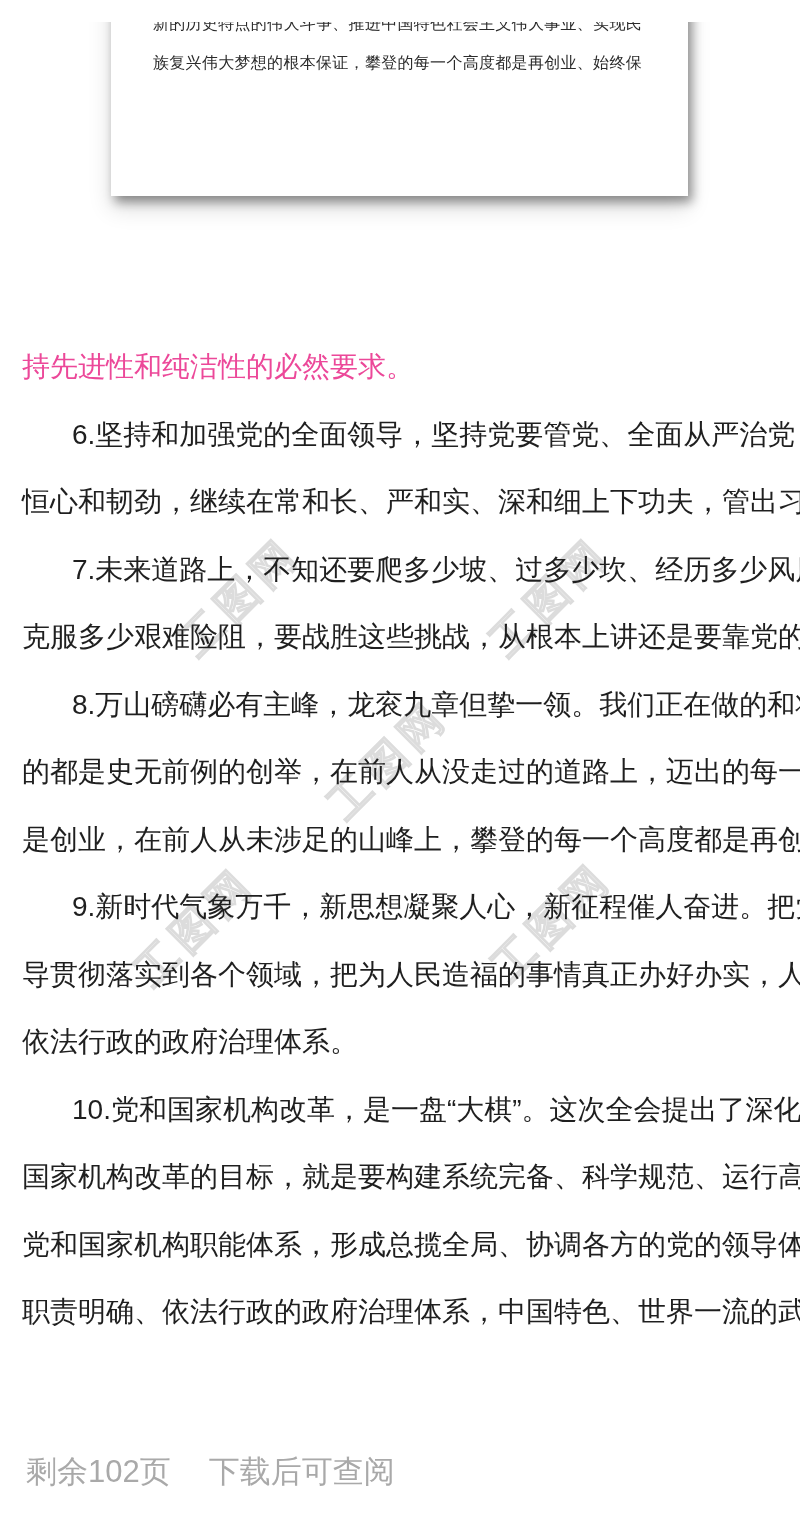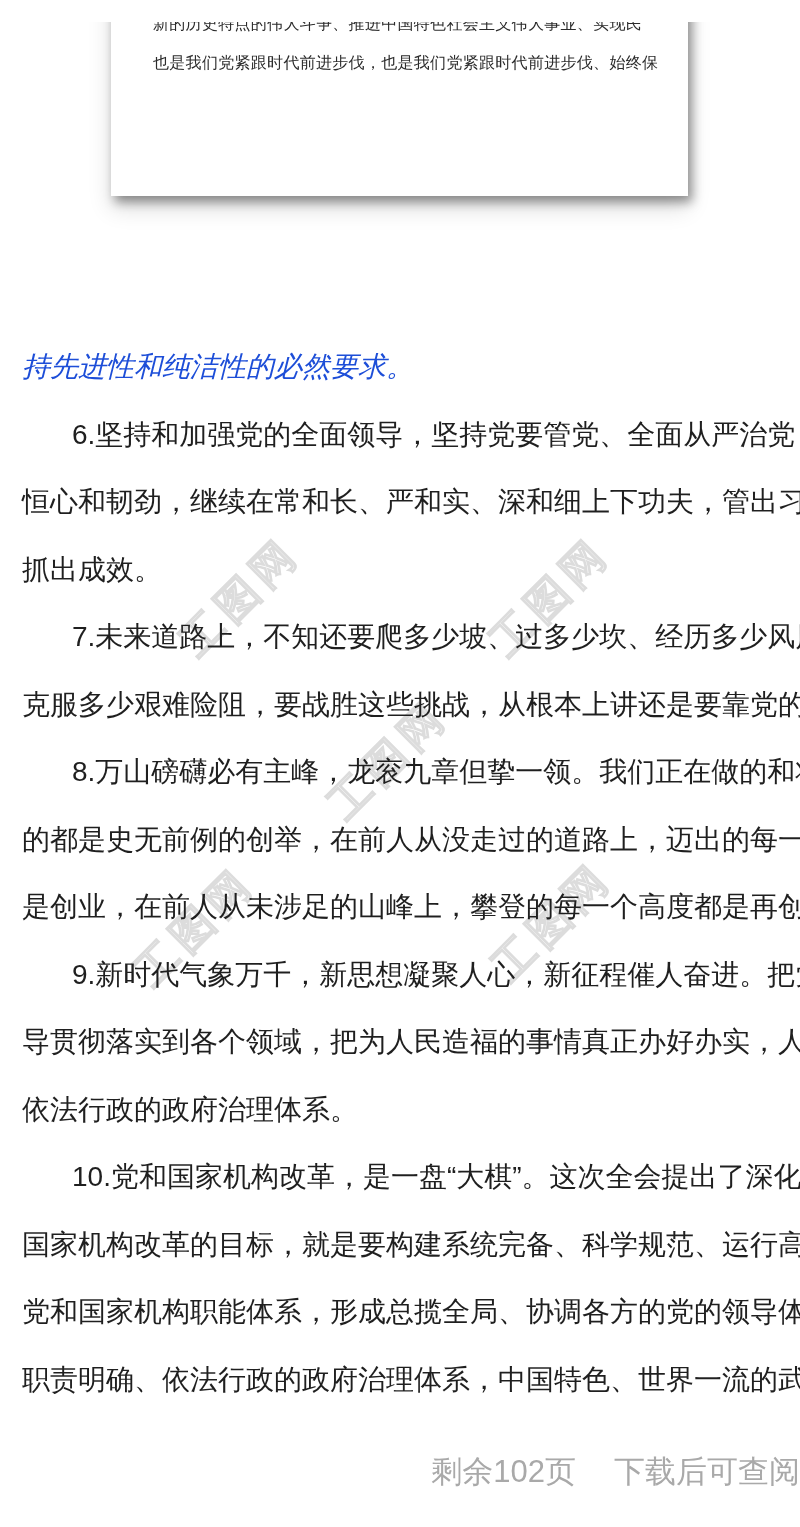--- a/index.html
+++ b/index.html
@@ -66,52 +66,51 @@
     white-space: nowrap;
   }
   .body-line.indent { padding-left: 50px; }
 
   
   .footer {
     position: absolute;
     top: 1429px;
     left: 0;
     width: 100%;
-    text-align: right;
+    text-align: left;
     font-size: 31px;
     color: #a9a9a9;
     padding-left: 26px;
     box-sizing: border-box;
     white-space: nowrap;
   }
   .footer .gap { display: inline-block; width: 38px; }
 </style>
 </head>
 <body>
 
 <div class="page">
 
   <div class="doc-card">
     <div class="card-line">新的历史特点的伟大斗争、推进中国特色社会主义伟大事业、实现民</div>
-    <div class="card-line">也是我们党紧跟时代前进步伐，也是我们党紧跟时代前进步伐、始终保</div>
+    <div class="card-line">族复兴伟大梦想的根本保证，攀登的每一个高度都是再创业、始终保</div>
   </div>
 
   <div id="watermark-layer">
       <div class="watermark" style="left: 240px; top: 575px; -webkit-text-stroke: 1.3px rgb(220, 220, 220);">工图网</div>
       <div class="watermark" style="left: 550px; top: 575px; -webkit-text-stroke: 1.3px rgb(220, 220, 220);">工图网</div>
       <div class="watermark" style="left: 388px; top: 738px; -webkit-text-stroke: 1.3px rgb(220, 220, 220);">工图网</div>
       <div class="watermark" style="left: 195px; top: 905px; -webkit-text-stroke: 1.3px rgb(220, 220, 220);">工图网</div>
       <div class="watermark" style="left: 552px; top: 900px; -webkit-text-stroke: 1.3px rgb(220, 220, 220);">工图网</div>
     </div>
 
   <div id="body-lines" class="body-text">
-      <div class="body-line" style="color: #1d4ed8; font-style: italic;">持先进性和纯洁性的必然要求。</div>
+      <div class="body-line" style="color: #ec4899;">持先进性和纯洁性的必然要求。</div>
       <div class="body-line indent" style="color: rgb(31, 31, 31);">6.坚持和加强党的全面领导，坚持党要管党、全面从严治党，拿出</div>
       <div class="body-line" style="color: rgb(31, 31, 31);">恒心和韧劲，继续在常和长、严和实、深和细上下功夫，管出习惯、</div>
-      <div class="body-line" style="color: rgb(31, 31, 31);">抓出成效。</div>
       <div class="body-line indent" style="color: rgb(31, 31, 31);">7.未来道路上，不知还要爬多少坡、过多少坎、经历多少风风雨雨、</div>
       <div class="body-line" style="color: rgb(31, 31, 31);">克服多少艰难险阻，要战胜这些挑战，从根本上讲还是要靠党的领导。</div>
       <div class="body-line indent" style="color: rgb(31, 31, 31);">8.万山磅礴必有主峰，龙衮九章但挚一领。我们正在做的和将要做</div>
       <div class="body-line" style="color: rgb(31, 31, 31);">的都是史无前例的创举，在前人从没走过的道路上，迈出的每一步都</div>
       <div class="body-line" style="color: rgb(31, 31, 31);">是创业，在前人从未涉足的山峰上，攀登的每一个高度都是再创业。</div>
       <div class="body-line indent" style="color: rgb(31, 31, 31);">9.新时代气象万千，新思想凝聚人心，新征程催人奋进。把党的领</div>
       <div class="body-line" style="color: rgb(31, 31, 31);">导贯彻落实到各个领域，把为人民造福的事情真正办好办实，人民生</div>
       <div class="body-line" style="color: rgb(31, 31, 31);">依法行政的政府治理体系。</div>
       <div class="body-line indent" style="color: rgb(31, 31, 31);">10.党和国家机构改革，是一盘“大棋”。这次全会提出了深化党和</div>
       <div class="body-line" style="color: rgb(31, 31, 31);">国家机构改革的目标，就是要构建系统完备、科学规范、运行高效的</div>

